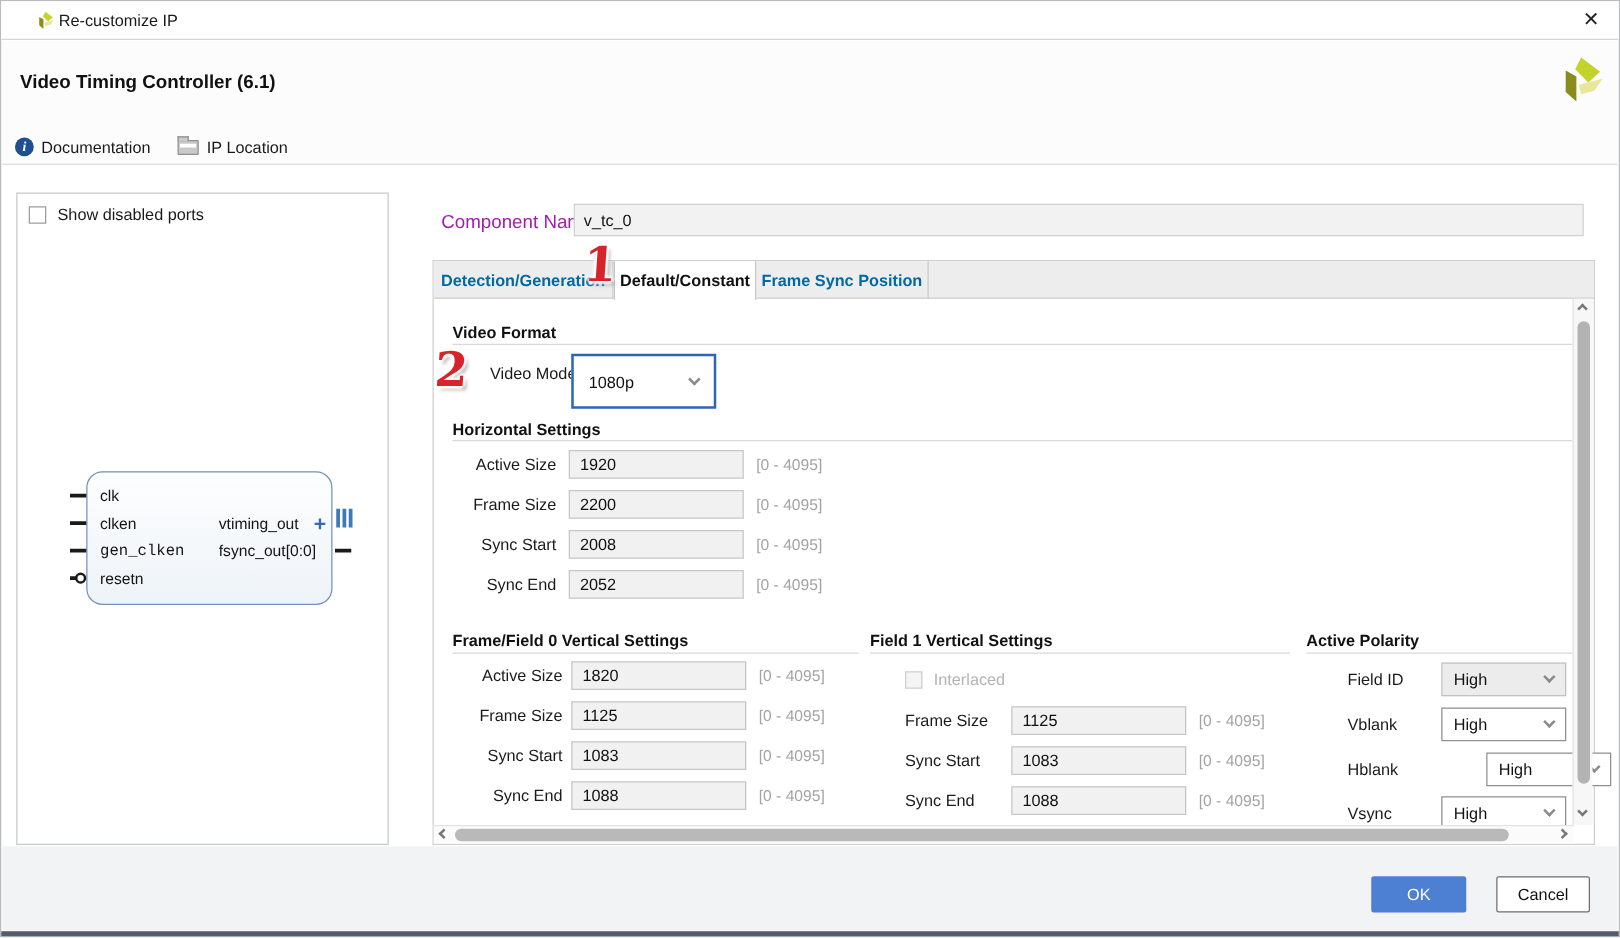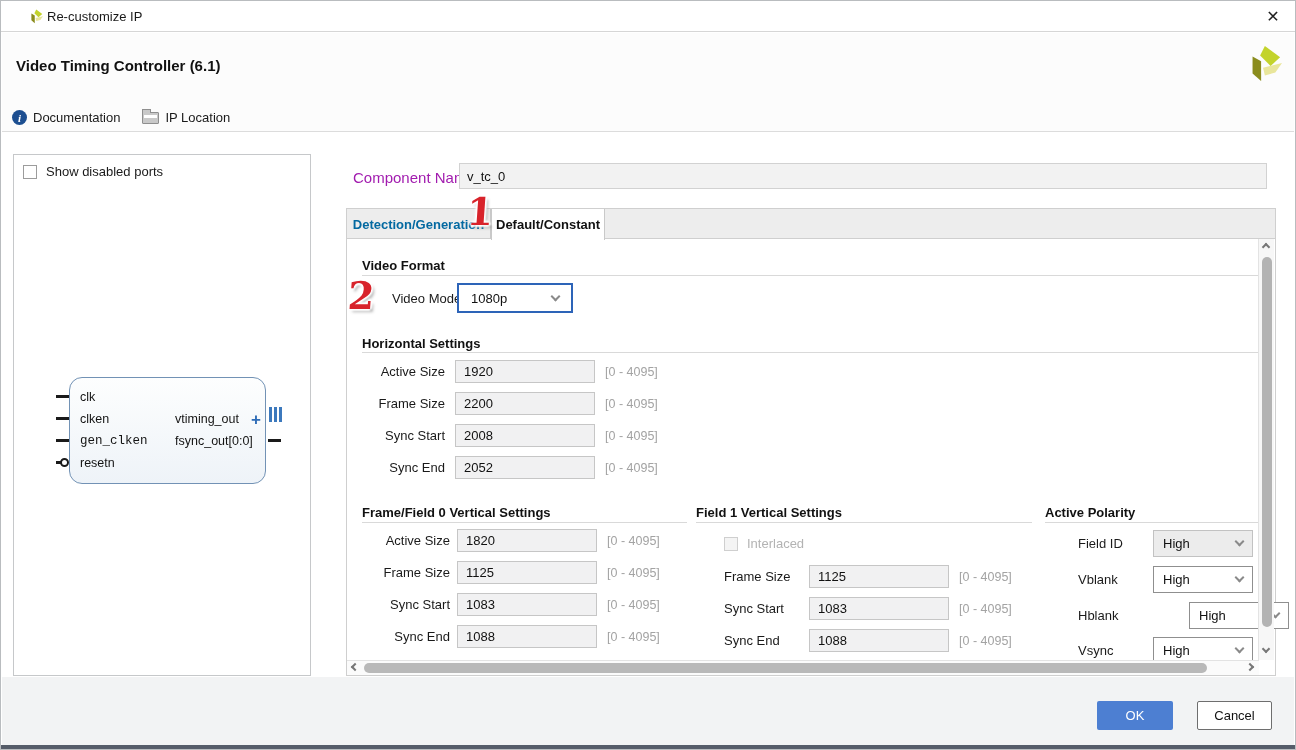--- a/index.html
+++ b/index.html
@@ -69,21 +69,21 @@
                align-items:center; padding-left:8px; color:#111; font-size:13px; }
   .range { color:#a3a3a3; font-size:12.5px; margin-left:10px; }
   .dim { color:#b3b3b3; }
 
   .combo { height:27px; border:1px solid #8f8f8f; background:#fff; display:flex; align-items:center;
            justify-content:space-between; padding:0 9px 0 9px; font-size:13px; color:#111; cursor:pointer; }
   .combo.disabled { background:#ececec; border-color:#c2c2c2; cursor:default; }
   .chev-down { width:7px; height:7px; border-right:2px solid #8a8a8a; border-bottom:2px solid #8a8a8a;
                transform:rotate(45deg); margin-top:-4px; }
 
-  .videomode-combo { position:absolute; left:455px; top:281px; width:116px; height:30px; border:2px solid #2d64b8;
+  .videomode-combo { position:absolute; left:455px; top:281px; width:116px; height:44px; border:2px solid #2d64b8;
                      background:#fff; display:flex; align-items:center; justify-content:space-between;
                      padding:0 12px; font-size:13px; color:#111; cursor:pointer; }
 
   
   .vscroll { position:absolute; right:1px; top:30px; width:16px; bottom:15px; background:#f7f7f7; border-left:1px solid #e3e3e3; }
   .vthumb { position:absolute; left:3px; top:18px; width:10px; height:370px; background:#b3b3b3; border-radius:5px; }
   .hscroll { position:absolute; left:0; bottom:0; right:16px; height:15px; background:#fbfbfb; border-top:1px solid #e3e3e3; }
   .hthumb { position:absolute; left:17px; top:2px; width:843px; height:10px; background:#b9b9b9; border-radius:5px; }
   .sc-arrow { position:absolute; width:8px; height:8px; }
   .sc-arrow i { display:block; width:6px; height:6px; border-left:2px solid #777; border-bottom:2px solid #777; }
@@ -175,20 +175,21 @@
     </div>
   </div>
 
   <span class="comp-label">Component Name</span>
   <div class="comp-field">v_tc_0</div>
 
   <div class="tab-panel">
     <div class="tab-bar">
       <div class="tab" style="width:144px;">Detection/Generation</div>
       <div class="tab active" style="width:114px;">Default/Constant</div>
+      <div class="tab" style="width:138px;">Frame Sync Position</div>
     </div>
 
     <div class="sec-head" style="left:15px; top:49px;">Video Format</div>
     <div class="sec-line" style="left:15px; top:66px; width:896px;"></div>
     <div class="form-row" style="left:45px; top:82px;">
       <span class="flabel">Video Mode</span>
     </div>
     <div class="videomode-combo" style="left:110px; top:74px;">
       <span>1080p</span>
       <span class="chev-down"></span>

